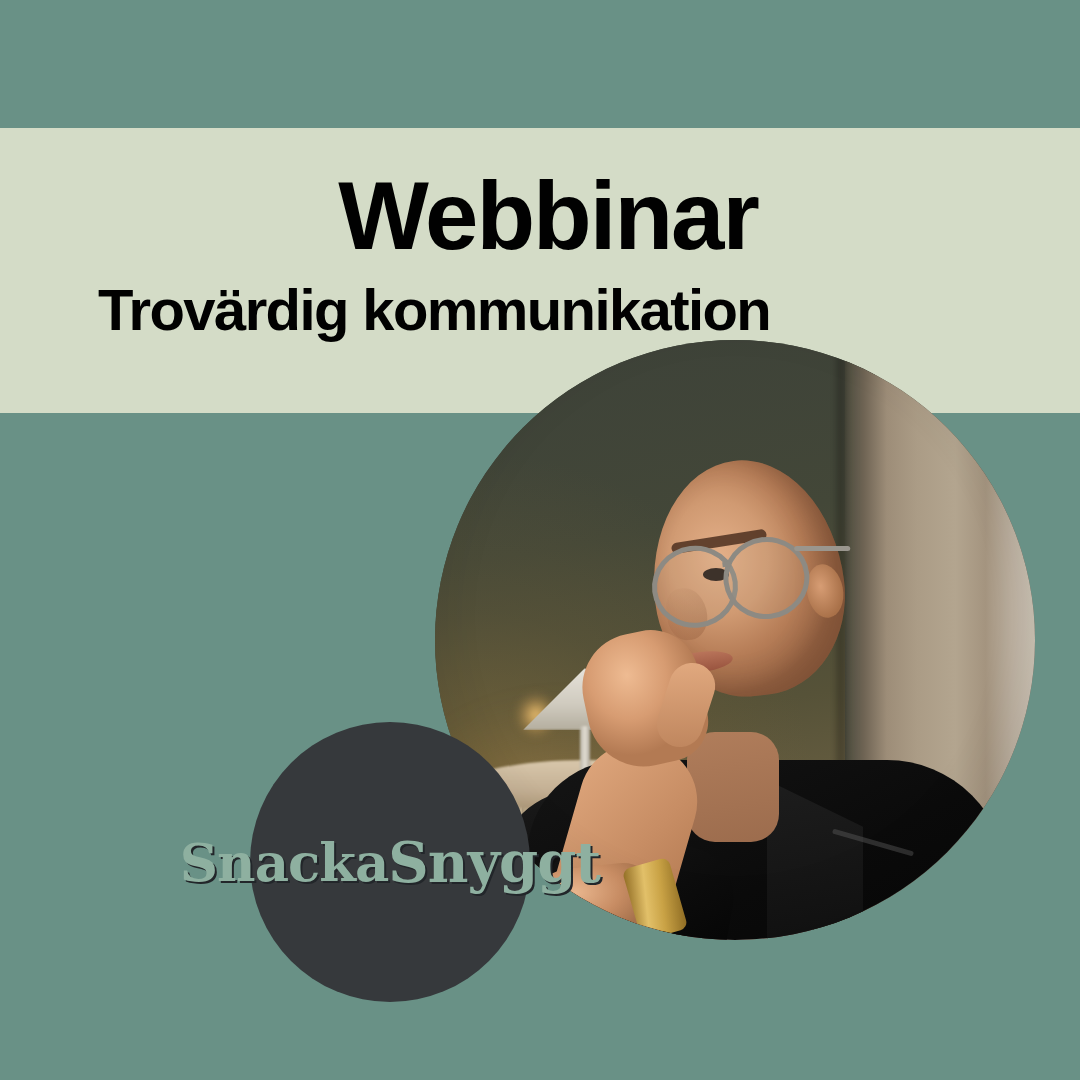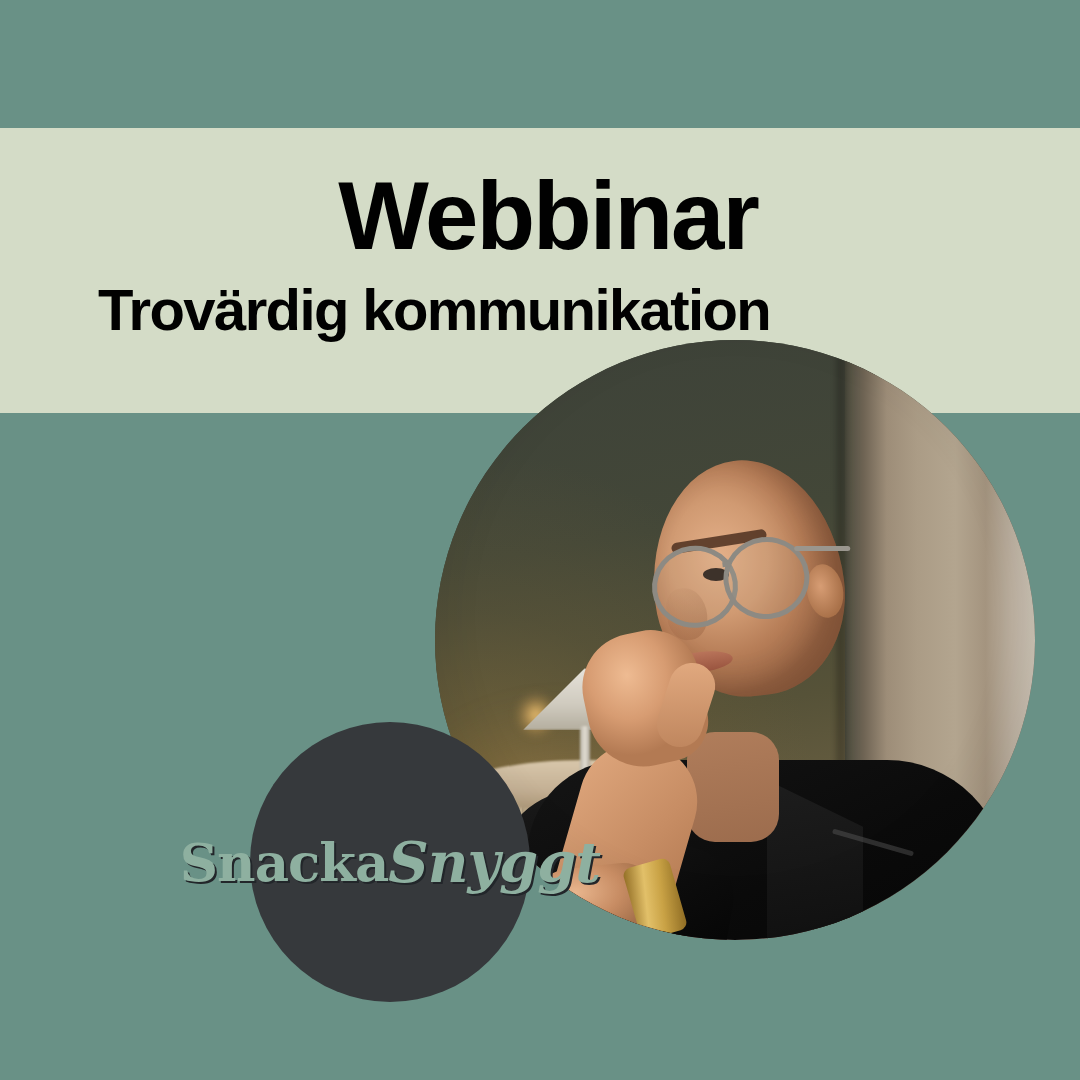--- a/index.html
+++ b/index.html
@@ -395,21 +395,20 @@
     font-size: 53px;
     line-height: 0.96;
     color: #8eb0a0;
     letter-spacing: -1px;
     text-shadow: 2px 2px 0 #22262a;
     white-space: nowrap;
   }
   .logo-line.two {
     font-size: 56px;
     margin-top: 2px;
-    font-style: italic;
   }
 </style>
 </head>
 <body>
 
 <div class="poster">
 
   <div class="banner"></div>
 
   <div class="title">Webbinar</div>

